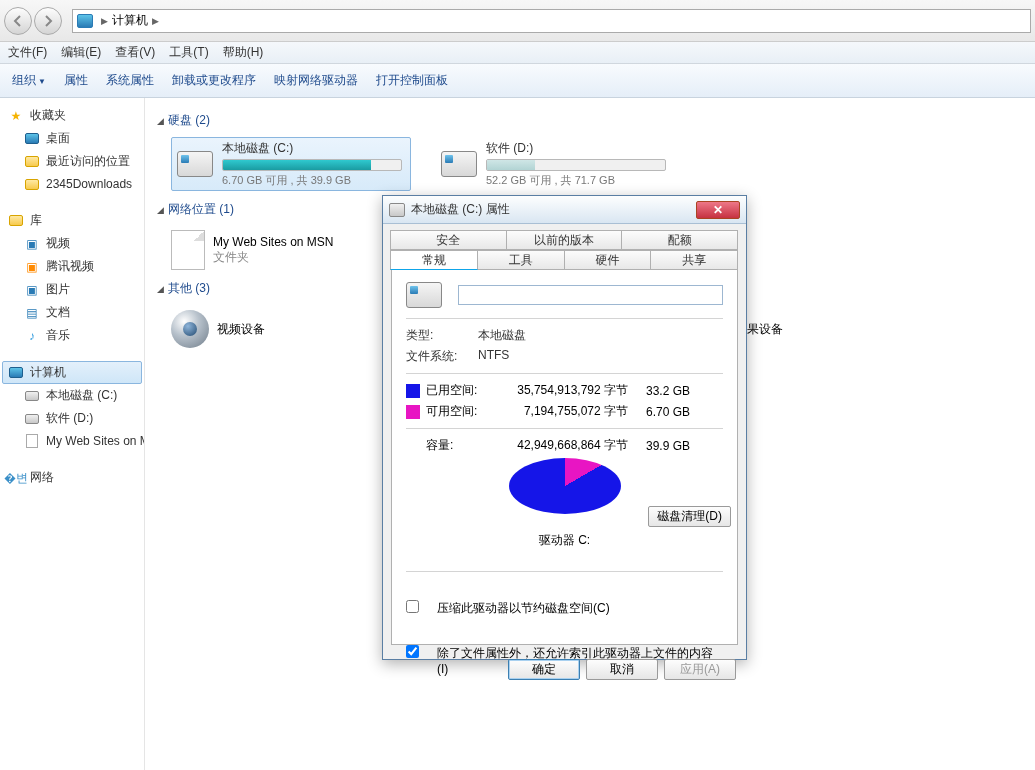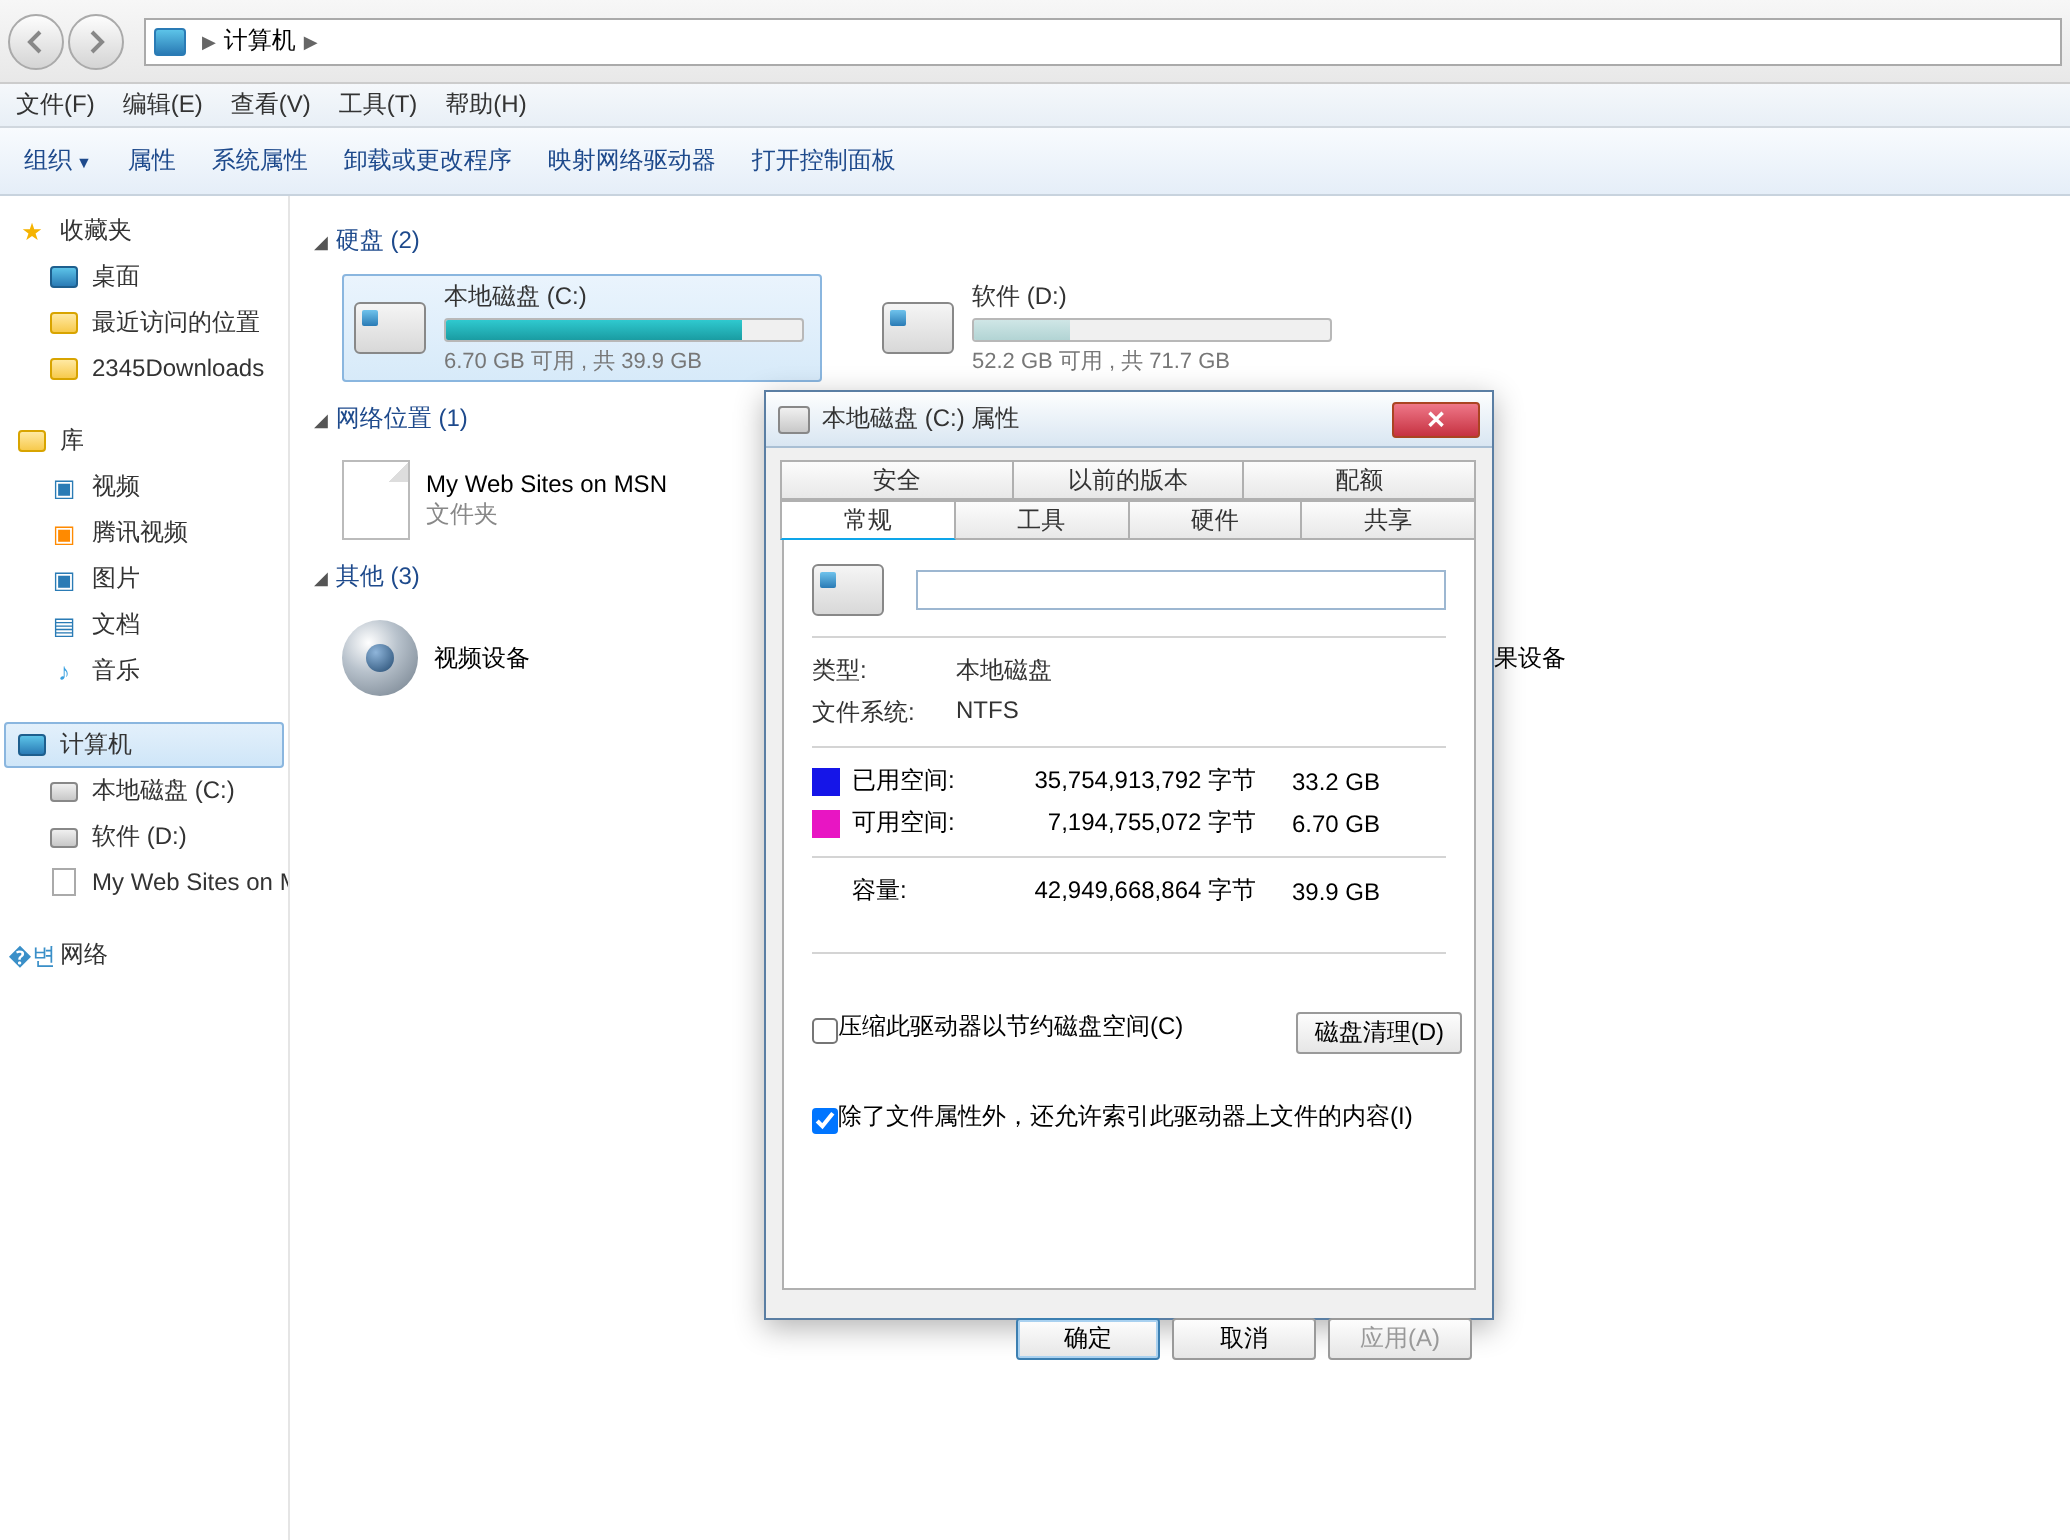--- a/index.html
+++ b/index.html
@@ -90,21 +90,21 @@
 .space-row .bytes { width: 136px; text-align: right; }
 .space-row .gb { width: 62px; text-align: right; }
 
 .pie-wrap { display:flex; flex-direction:column; align-items:center; margin-top: 4px; }
 .pie { width: 112px; height: 68px; position: relative; }
 .pie .top { position:absolute; width:112px; height:56px; border-radius:50%; background: conic-gradient(#e815c3 0deg 60deg, #1515e8 60deg 360deg); top:0; }
 .pie .side { position:absolute; width:112px; height:56px; border-radius:50%; background: #0c0c9c; top:12px; z-index:-1; }
 .cleanup-btn { position:absolute; right: 6px; top: 236px; height: 21px; padding: 0 8px; background: linear-gradient(#fdfdfd,#e6e6e6); border:1px solid #9a9a9a; border-radius:2px; font-size:12px; }
 
 .checks { margin-top: 14px; font-size: 12px; }
-.checks label { display:flex; align-items:flex-end; gap: 0; margin-bottom: 6px; margin-top: 28px; }
+.checks label { display:flex; align-items:flex-start; gap: 18px; margin-bottom: 6px; margin-top: 28px; }
 .checks input { width: 13px; height: 13px; }
 
 .dlg-btns { display:flex; justify-content:flex-end; gap:6px; padding: 6px 10px 8px 0; }
 .dlg-btn { height: 21px; width: 72px; background: linear-gradient(#fdfdfd,#e6e6e6); border:1px solid #9a9a9a; border-radius:2px; font-size:12px; }
 .dlg-btn.primary { border: 1px solid #3c7fb1; box-shadow: 0 0 0 1px #a9d1f0 inset; margin-left: 22px; }
 .dlg-btn:disabled { color: #999; }
 </style>
 </head>
 <body>
 
@@ -344,20 +344,27 @@
         <span class="gb">6.70 GB</span>
       </div>
       <hr class="divider">
       <div class="space-row">
         <span class="sw"></span>
         <span class="lbl">容量:</span>
         <span class="bytes">42,949,668,864 字节</span>
         <span class="gb">39.9 GB</span>
       </div>
 
+      <div class="pie-wrap">
+        <div class="pie">
+          <div class="side"></div>
+          <div class="top"></div>
+        </div>
+        <div style="margin-top:6px">驱动器 C:</div>
+      </div>
 
       <button class="cleanup-btn">磁盘清理(D)</button>
 
       <hr class="divider" style="margin-top:22px">
       <div class="checks">
         <label>
           <input type="checkbox" style="">
           <span>压缩此驱动器以节约磁盘空间(C)</span>
         </label>
         <label>

